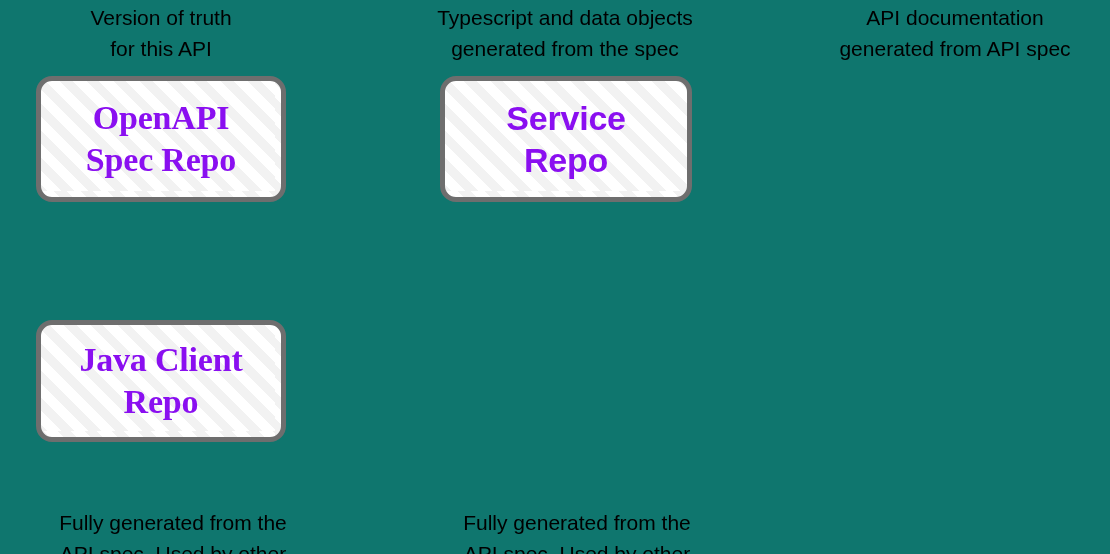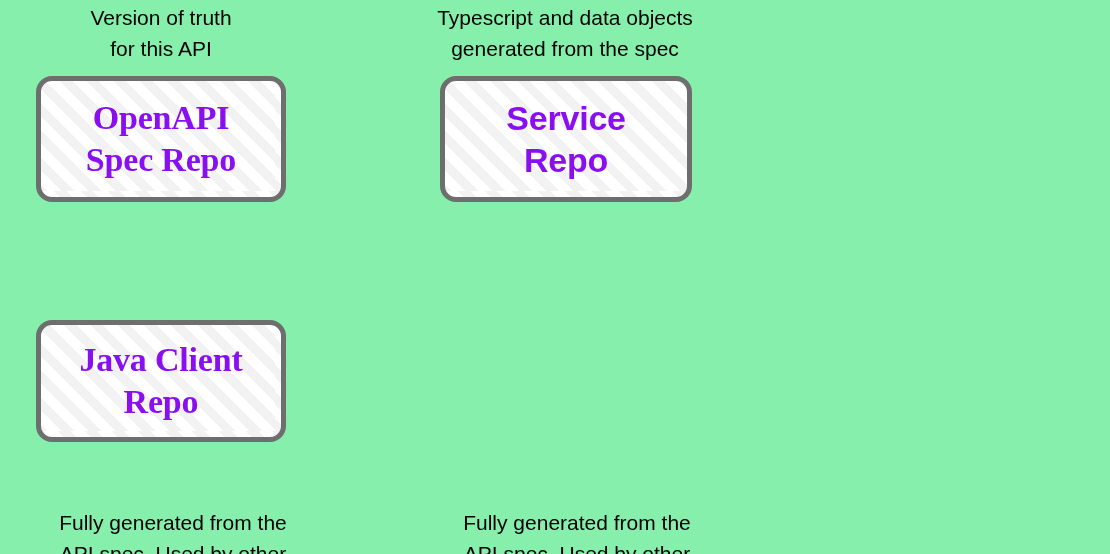--- a/index.html
+++ b/index.html
@@ -13,21 +13,21 @@
     height: 554px;
     font-family: "Liberation Sans", sans-serif;
     -webkit-font-smoothing: antialiased;
     overflow: hidden;
   }
 
   #diagram {
     position: relative;
     width: 1110px;
     height: 554px;
-    background: #86efac;
+    background: #0f766e;
   }
 
   
   .cell {
     position: absolute;
     box-sizing: border-box;
   }
 
   
   .caption {
@@ -140,20 +140,22 @@
   <div class="cell col-2 row-top">
     <div class="caption caption-top cap-top-pos">Typescript and data objects
 generated from the spec</div>
     <div class="repo-box box-r1 box-c2">
       <div class="repo-title">Service
 Repo</div>
     </div>
   </div>
 
   <div class="cell col-3 row-top">
+    <div class="caption caption-top cap-top-pos">API documentation
+generated from API spec</div>
   </div>
 
   <div class="cell col-1 row-bottom">
     <div class="repo-box box-r2 box-c1">
       <div class="repo-title">Java Client
 Repo</div>
     </div>
     <div class="caption caption-bottom cap-bottom-pos">Fully generated from the
 API spec. Used by other
 services calling this API</div>

